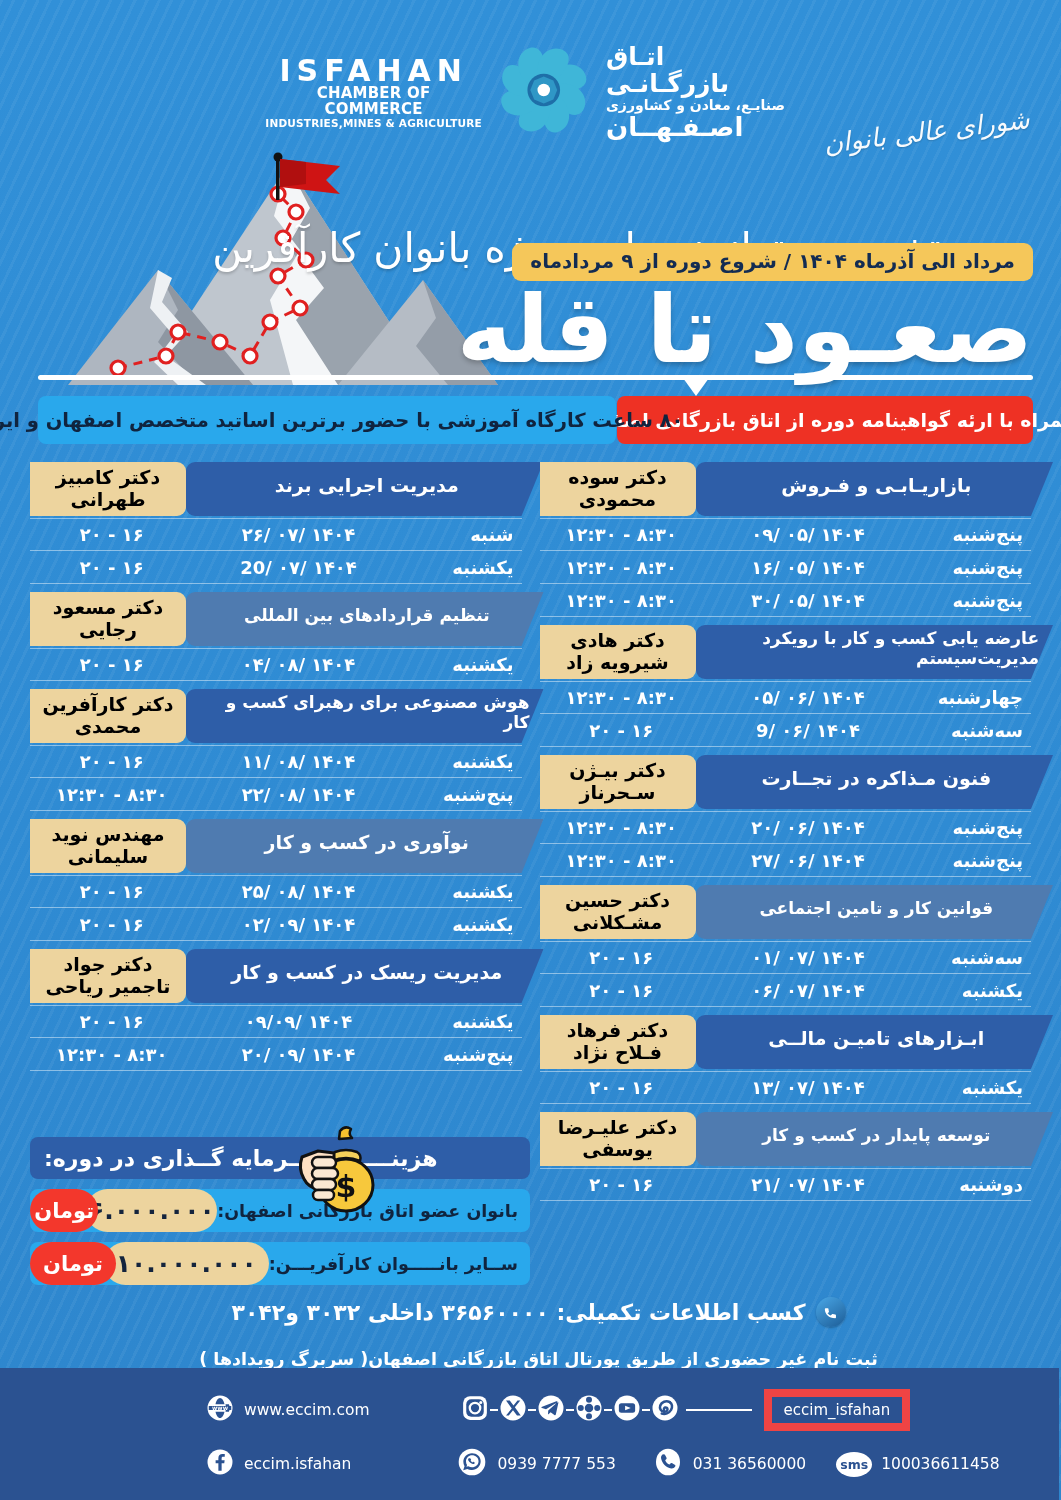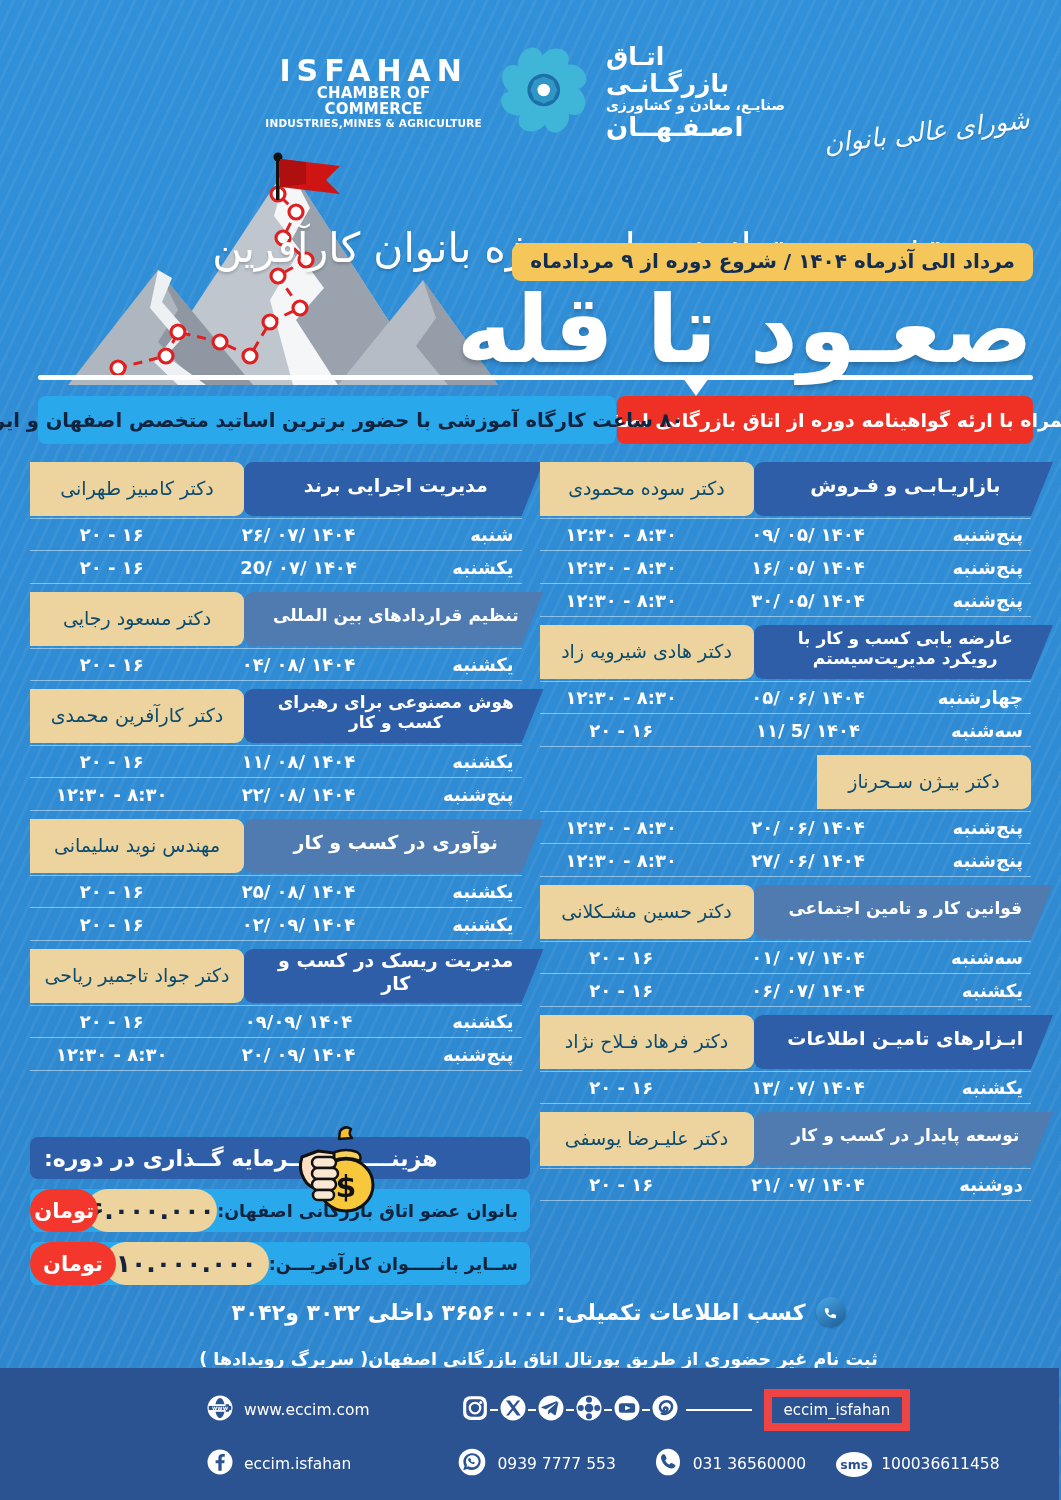--- a/index.html
+++ b/index.html
@@ -78,29 +78,29 @@
     border-top:18px solid #fff;
   }
 
   
   .cols { position:absolute; top:462px; left:30px; right:30px; display:flex; gap:18px; }
   .col { width:500px; }
 
   .course { margin-bottom:8px; }
   .course-head { display:flex; height:54px; position:relative; }
   .c-teacher {
-    width:214px; background:#edd49e; color:#0c4a6e;
+    width:156px; background:#edd49e; color:#000000;
     display:flex; align-items:center; justify-content:center;
-    font-size:19px; font-weight:normal; border-radius:0 9px 9px 0;
+    font-size:19px; font-weight:bold; border-radius:0 9px 9px 0;
     text-align:center; padding:0 6px; line-height:1.15; position:relative; z-index:2;
   }
   .c-topic {
     flex:1; background:#2e5ea8; color:#fff; border-radius:9px 0 0 9px;
     display:flex; align-items:center; justify-content:center;
-    font-size:19px; font-weight:bold; text-align:center; padding:0 14px 8px 18px;
+    font-size:19px; font-weight:bold; text-align:right; padding:0 14px 8px 18px;
     line-height:1.2; position:relative; margin-right:-22px;
     clip-path:polygon(0 0,100% 0,calc(100% - 22px) 100%,0 100%);
   }
   .course.alt .c-topic { background:#4f7bb0; }
   .c-topic.two-line { font-size:17px; }
 
   .rows { padding-top:2px; }
   .row {
     display:flex; align-items:center; height:33px;
     border-bottom:1.5px solid rgba(255,255,255,.45);
@@ -286,27 +286,28 @@
             <div class="c-teacher">دکتر هادی شیرویه زاد</div>
           </div>
           <div class="rows">
             <div class="row">
               <div class="r-day">چهارشنبه</div>
               <div class="r-date">۱۴۰۴ /۰۶ /۰۵</div>
               <div class="r-time">۸:۳۰ - ۱۲:۳۰</div>
             </div>
             <div class="row">
               <div class="r-day">سه‌شنبه</div>
-              <div class="r-date">۱۴۰۴ /5 /۱۱</div>
+              <div class="r-date">۱۴۰۴ /۰۶ /9</div>
               <div class="r-time">۱۶ - ۲۰</div>
             </div>
           </div>
         </div>
         <div class="course">
           <div class="course-head">
+            <div class="c-topic">فنون مـذاکره در تجــارت</div>
             <div class="c-teacher">دکتر بیـژن سـحرناز</div>
           </div>
           <div class="rows">
             <div class="row">
               <div class="r-day">پنج‌شنبه</div>
               <div class="r-date">۱۴۰۴ /۰۶ /۲۰</div>
               <div class="r-time">۸:۳۰ - ۱۲:۳۰</div>
             </div>
             <div class="row">
               <div class="r-day">پنج‌شنبه</div>
@@ -328,21 +329,21 @@
             </div>
             <div class="row">
               <div class="r-day">یکشنبه</div>
               <div class="r-date">۱۴۰۴ /۰۷ /۰۶</div>
               <div class="r-time">۱۶ - ۲۰</div>
             </div>
           </div>
         </div>
         <div class="course">
           <div class="course-head">
-            <div class="c-topic">ابـزارهای تامیـن اطلاعات</div>
+            <div class="c-topic">ابـزارهای تامیـن مالــی</div>
             <div class="c-teacher">دکتر فرهاد فـلاح نژاد</div>
           </div>
           <div class="rows">
             <div class="row">
               <div class="r-day">یکشنبه</div>
               <div class="r-date">۱۴۰۴ /۰۷ /۱۳</div>
               <div class="r-time">۱۶ - ۲۰</div>
             </div>
           </div>
         </div>

